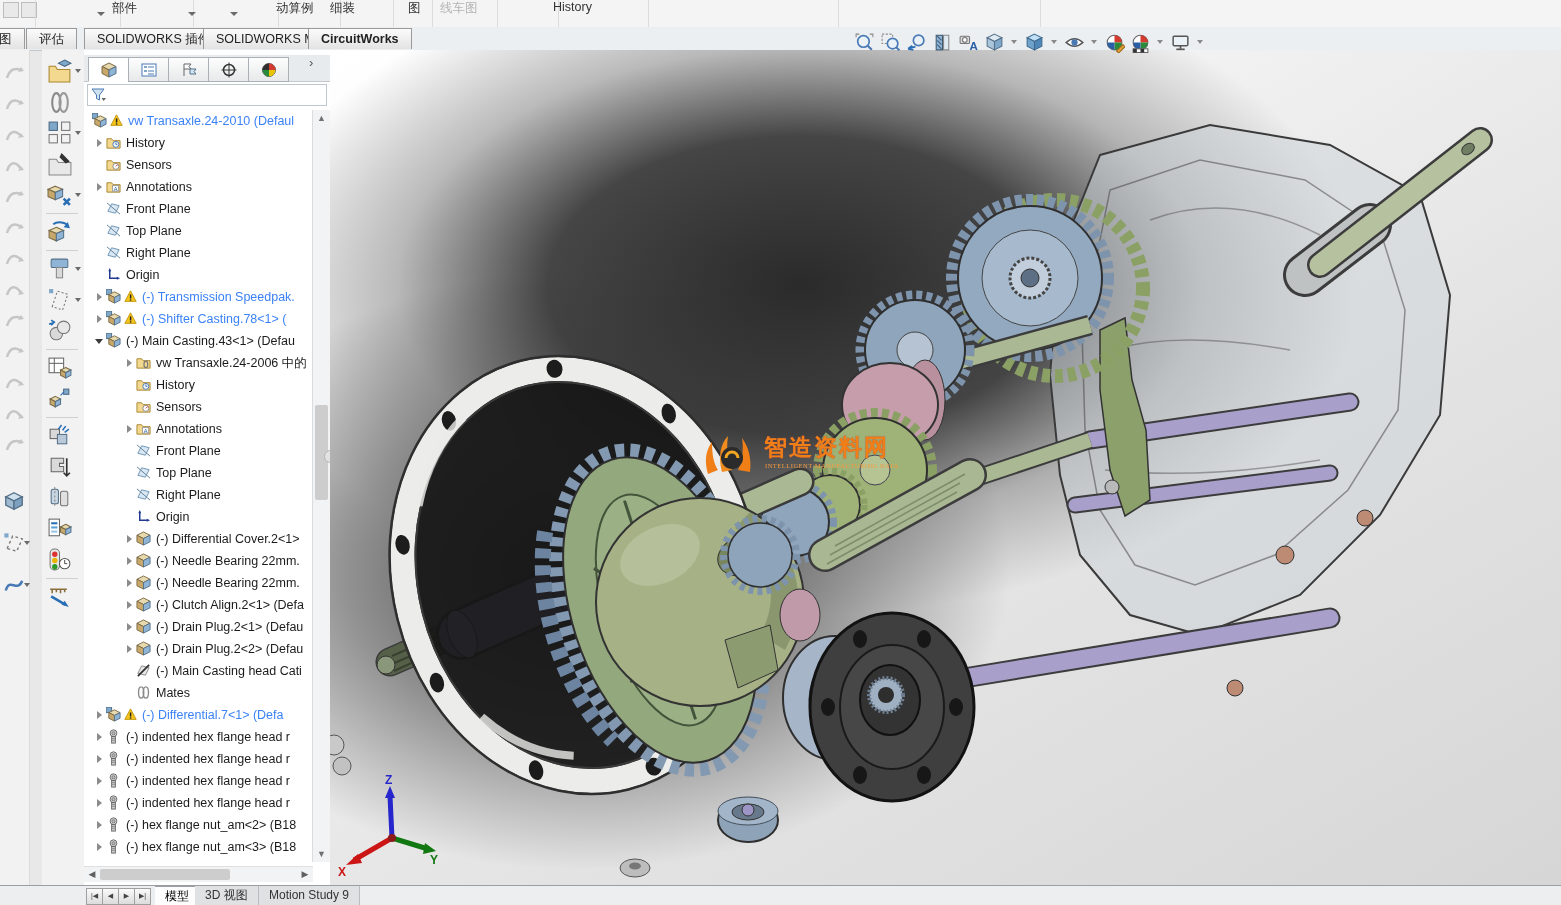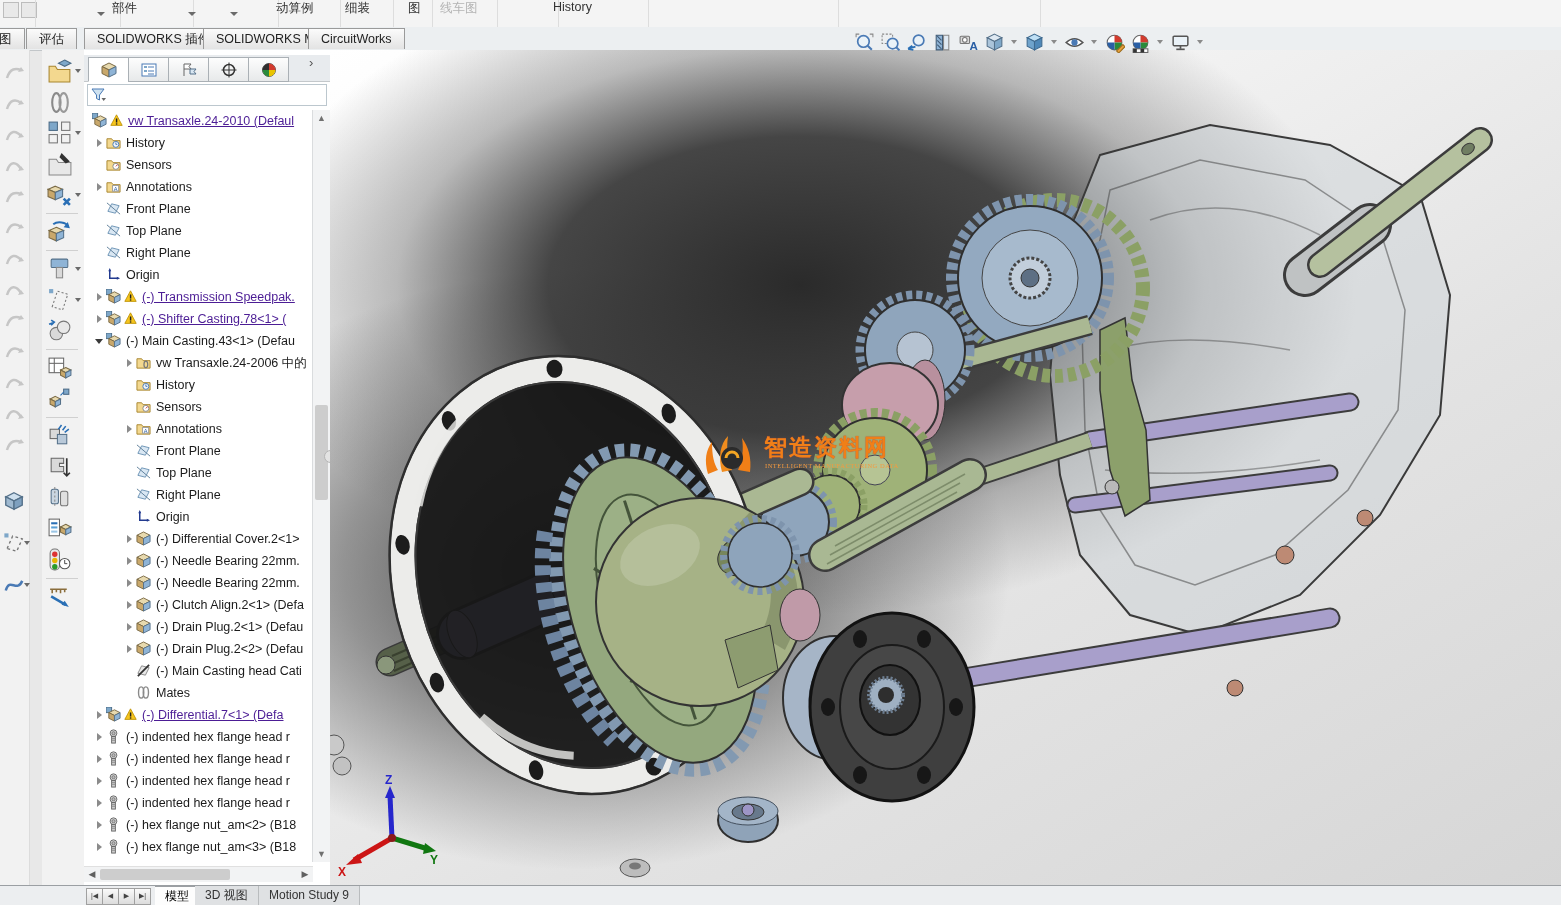--- a/index.html
+++ b/index.html
@@ -29,21 +29,21 @@
   
   #fmPanel{left:84px;top:50px;width:246px;height:835px;background:#fff;border-right:1px solid #a9aeb2;}
   #fmTabs{position:absolute;left:0;top:5px;width:246px;height:26px;background:#e8ebee;border-bottom:1px solid #c4c8cb;}
   .fmTab{position:absolute;top:2px;width:39px;height:23px;border:1px solid #aab0b5;background:linear-gradient(#fdfdfd,#e7e9ea);display:flex;align-items:center;justify-content:center;}
   .fmTab.active{background:#fff;border-bottom:1px solid #fff;}
   #fmExpand{position:absolute;top:5px;left:225px;font-size:13px;color:#555;cursor:pointer;}
   #fmFilter{position:absolute;left:3px;top:34px;width:238px;height:20px;border:1px solid #bcc7ce;background:#fff;}
   #fmTree{position:absolute;left:0;top:60px;width:228px;height:752px;overflow:hidden;}
   .trow{position:relative;height:22px;display:flex;align-items:center;white-space:nowrap;cursor:default;}
   .trow .lbl{font-size:12.5px;margin-left:4px;}
-  .trow.olive .lbl{color:#4c1d95;text-decoration:underline;}
+  .trow.olive .lbl{color:#3b82f6;}
   .exp{width:14px;height:14px;flex:0 0 14px;display:flex;align-items:center;justify-content:center;}
   .exp .closed{width:0;height:0;border-top:4px solid transparent;border-bottom:4px solid transparent;border-left:5px solid #8b8b8b;}
   .exp .open{width:0;height:0;border-left:4px solid transparent;border-right:4px solid transparent;border-top:5px solid #3a3a3a;}
   .ticon{width:16px;height:16px;flex:0 0 16px;}
   .warn{width:14px;height:14px;flex:0 0 14px;margin-left:2px;}
   
   #fmVScroll{position:absolute;right:0;top:60px;width:17px;height:752px;background:#f2f3f4;border-left:1px solid #dadcde;}
   .scrBtn{position:absolute;left:1px;width:15px;height:16px;background:#f2f3f4;color:#707070;font-size:9px;text-align:center;line-height:16px;}
   #vThumb{position:absolute;left:2px;top:295px;width:13px;height:95px;background:#cdcdcd;border-radius:2px;}
   #fmHScroll{position:absolute;left:0;top:816px;width:229px;height:15px;background:#f2f3f4;border-top:1px solid #e0e0e0;}
@@ -85,35 +85,35 @@
     <div class="vsep" style="left: 340px;"></div>
     <div class="vsep" style="left: 393px;"></div>
     <div class="vsep" style="left: 432px;"></div>
     <div class="vsep" style="left: 497px;"></div>
     <div class="vsep" style="left: 558px;"></div>
     <div class="vsep" style="left: 648px;"></div>
     <div class="vsep" style="left: 838px;"></div>
     <div class="vsep" style="left: 1040px;"></div>
     <div class="rlabel" style="left: 112px;">部件</div>
     <div class="rlabel" style="left: 276px;">动算例</div>
-    <div class="rlabel" style="left: 345px;">细装</div>
+    <div class="rlabel" style="left: 330px;">细装</div>
     <div class="rlabel" style="left: 408px;">图</div>
     <div class="rlabel disabled" style="left: 440px;">线车图</div>
     <div class="rlabel" style="left: 553px;">History</div>
     <div class="caret" style="left: 97px;"></div>
     <div class="caret" style="left: 188px;"></div>
     <div class="caret" style="left: 230px;"></div>
   </div>
 
 <div id="tabRow" class="abs">
     <div class="ribbonTab" style="left: -14px;">图</div>
     <div class="ribbonTab" style="left: 26px;">评估</div>
     <div class="ribbonTab" style="left: 84px;">SOLIDWORKS 插件</div>
     <div class="ribbonTab" style="left: 203px;">SOLIDWORKS MBD</div>
-    <div class="ribbonTab" style="left: 308px;">CircuitWorks</div>
+    <div class="ribbonTab" style="left: 308px; font-weight: bold;">CircuitWorks</div>
   </div>
 
 <div id="ghostBar" class="abs">
     <div class="gi" style="top: 12px;"><svg width="22" height="22" viewBox="0 0 22 22">
         <path d="M4,16 C7,6 13,6 18,8" fill="none" stroke="#c6c6c6" stroke-width="2.5"></path>
         <polygon points="18,5 21,9 15,10" fill="#c6c6c6"></polygon>
       </svg></div>
     <div class="gi" style="top: 43px;"><svg width="22" height="22" viewBox="0 0 22 22">
         <path d="M4,16 C7,6 13,6 18,10" fill="none" stroke="#c6c6c6" stroke-width="2.5"></path>
         <polygon points="18,7 21,11 15,12" fill="#c6c6c6"></polygon>

